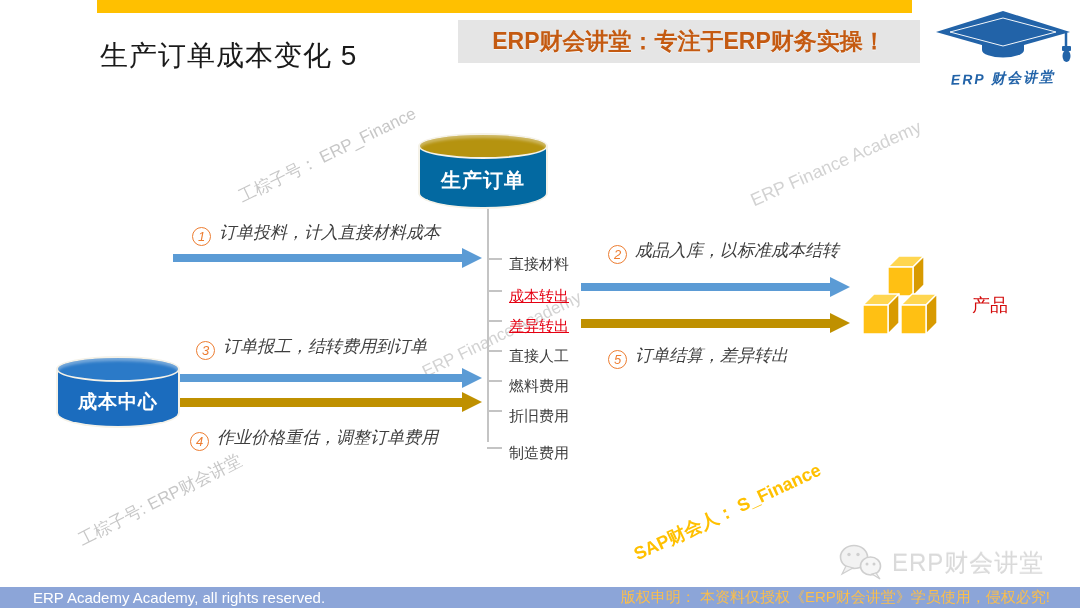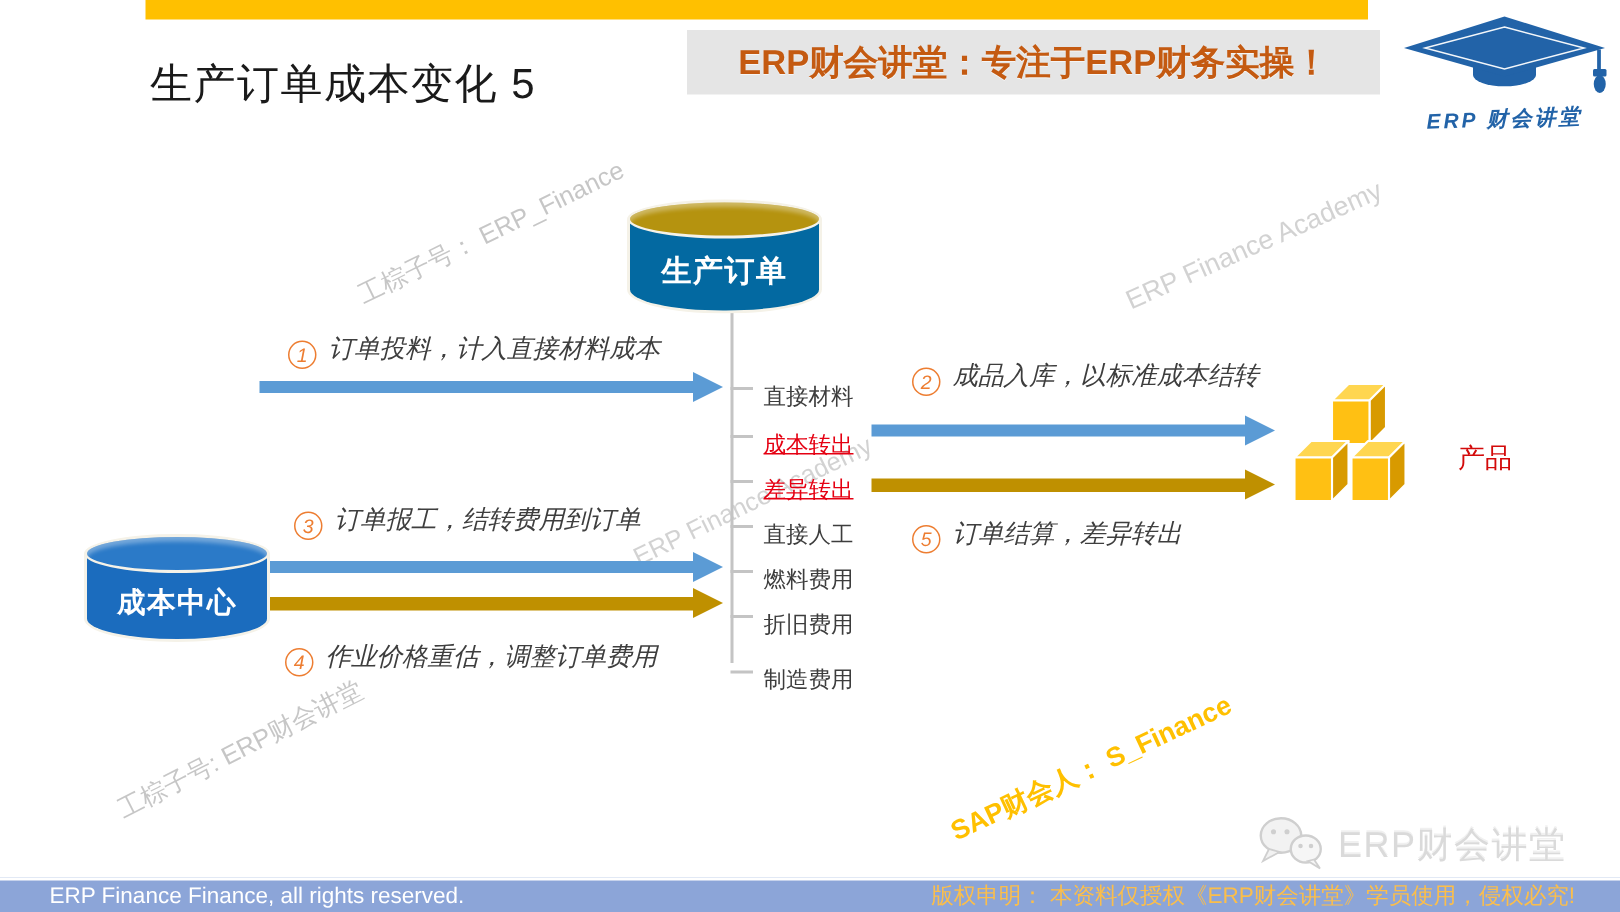--- a/index.html
+++ b/index.html
@@ -212,17 +212,17 @@
       <circle cx="20" cy="11.5" r="1.7" fill="#CFCFCF"></circle>
       <ellipse cx="32.5" cy="23" rx="10" ry="9" fill="#F6F6F6" stroke="#CFCFCF" stroke-width="1.6"></ellipse>
       <polygon points="38,30 42,36 34,31" fill="#F6F6F6" stroke="#CFCFCF" stroke-width="1.2"></polygon>
       <circle cx="29" cy="21" r="1.5" fill="#CFCFCF"></circle>
       <circle cx="36" cy="21" r="1.5" fill="#CFCFCF"></circle>
     </svg>
     <span class="wechat-text">ERP财会讲堂</span>
   </div>
 
   <div class="footer">
-    <span class="footer-left">ERP Finance Finance, all rights reserved.</span>
+    <span class="footer-left">ERP Academy Academy, all rights reserved.</span>
     <span class="footer-right">版权申明：  本资料仅授权《ERP财会讲堂》学员使用，侵权必究!</span>
   </div>
 
 </div>
 
 </body></html>

